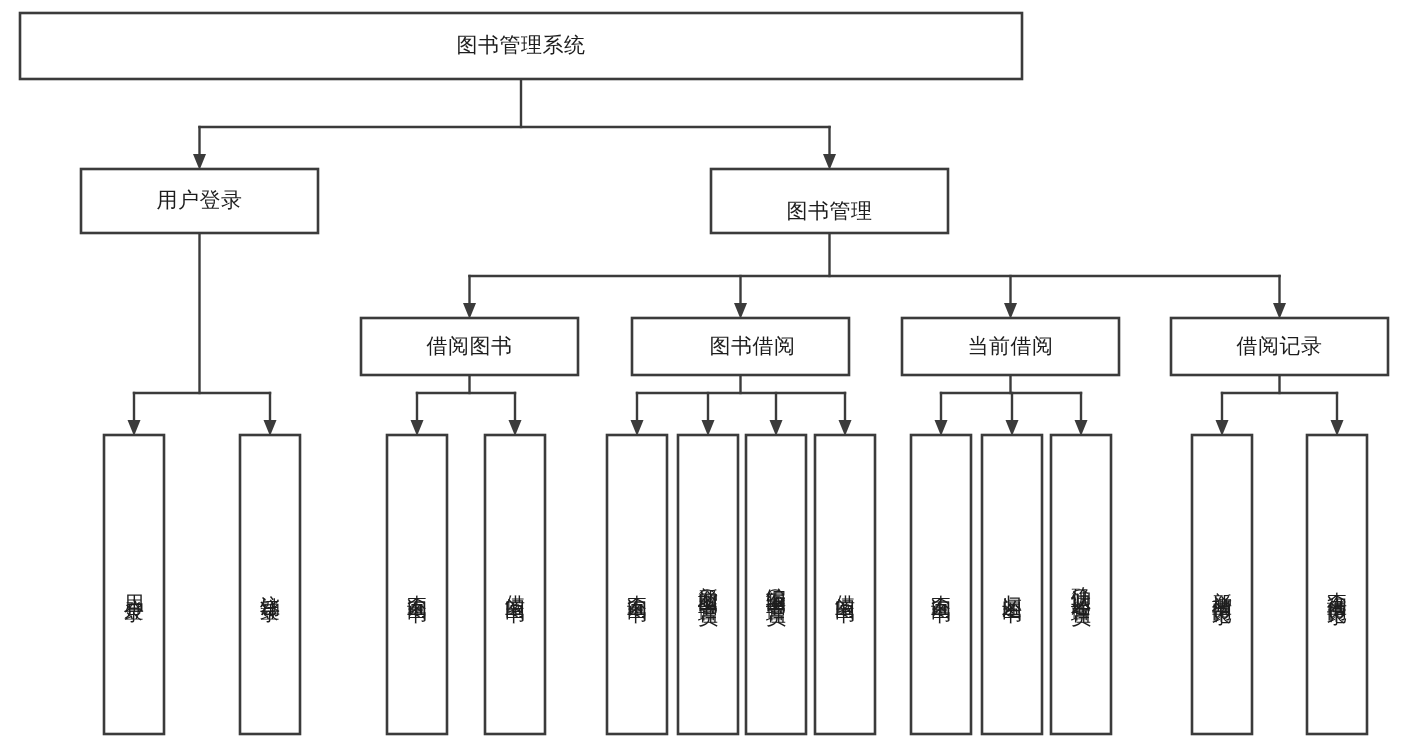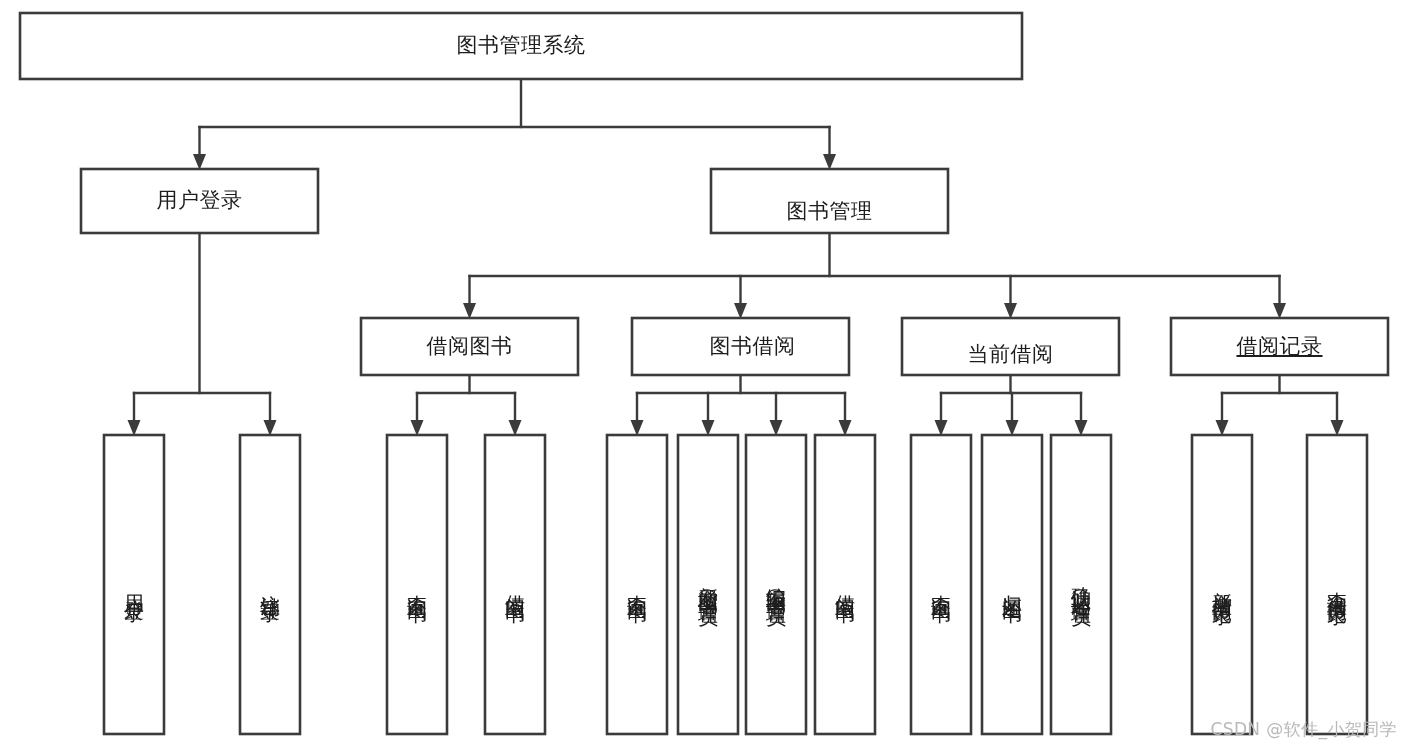--- a/index.html
+++ b/index.html
@@ -155,30 +155,29 @@
         <rect x="1192" y="435" width="60" height="299" class="node-rect"></rect>
         <rect x="1307" y="435" width="60" height="299" class="node-rect"></rect>
       </g>
   </svg>
   <div id="label-layer">
       <div class="node-label horizontal" style="left: 20px; top: 13px; width: 1002px; height: 66px;">图书管理系统</div>
       <div class="node-label horizontal" style="left: 81px; top: 169px; width: 237px; height: 64px;">用户登录</div>
       <div class="node-label horizontal" style="left: 711px; top: 169px; width: 237px; height: 64px; margin-top: 11px;">图书管理</div>
       <div class="node-label horizontal" style="left: 361px; top: 318px; width: 217px; height: 57px;">借阅图书</div>
       <div class="node-label horizontal" style="left: 632px; top: 318px; width: 241px; height: 57px;">图书借阅</div>
-      <div class="node-label horizontal" style="left: 902px; top: 318px; width: 217px; height: 73px;">当前借阅</div>
-      <div class="node-label horizontal" style="left: 1171px; top: 318px; width: 217px; height: 57px; text-decoration: underline;">借阅记录</div>
+      <div class="node-label horizontal" style="left: 902px; top: 318px; width: 217px; height: 57px;">当前借阅</div>
+      <div class="node-label horizontal" style="left: 1171px; top: 318px; width: 217px; height: 57px;">借阅记录</div>
       <div class="node-label vertical" style="left: 104px; top: 435px; width: 60px; height: 299px;">用户登录</div>
       <div class="node-label vertical" style="left: 240px; top: 435px; width: 60px; height: 299px;">注销登录</div>
       <div class="node-label vertical" style="left: 387px; top: 435px; width: 60px; height: 299px;">查询图书</div>
       <div class="node-label vertical" style="left: 485px; top: 435px; width: 60px; height: 299px;">借阅图书</div>
       <div class="node-label vertical" style="left: 607px; top: 435px; width: 60px; height: 299px;">查询图书</div>
       <div class="node-label vertical" style="left: 678px; top: 435px; width: 60px; height: 299px;">新增图书（管理员）</div>
       <div class="node-label vertical" style="left: 746px; top: 435px; width: 60px; height: 299px;">编辑图书（管理员）</div>
       <div class="node-label vertical" style="left: 815px; top: 435px; width: 60px; height: 299px;">借阅图书</div>
       <div class="node-label vertical" style="left: 911px; top: 435px; width: 60px; height: 299px;">查询图书</div>
       <div class="node-label vertical" style="left: 982px; top: 435px; width: 60px; height: 299px;">归还图书</div>
       <div class="node-label vertical" style="left: 1051px; top: 435px; width: 60px; height: 299px;">确认归还（管理员）</div>
       <div class="node-label vertical" style="left: 1192px; top: 435px; width: 60px; height: 299px;">新增借阅记录</div>
       <div class="node-label vertical" style="left: 1307px; top: 435px; width: 60px; height: 299px;">查询借阅记录</div>
     </div>
-  <div id="watermark">CSDN @软件_小贺同学</div>
 </div>
 
 </body></html>

